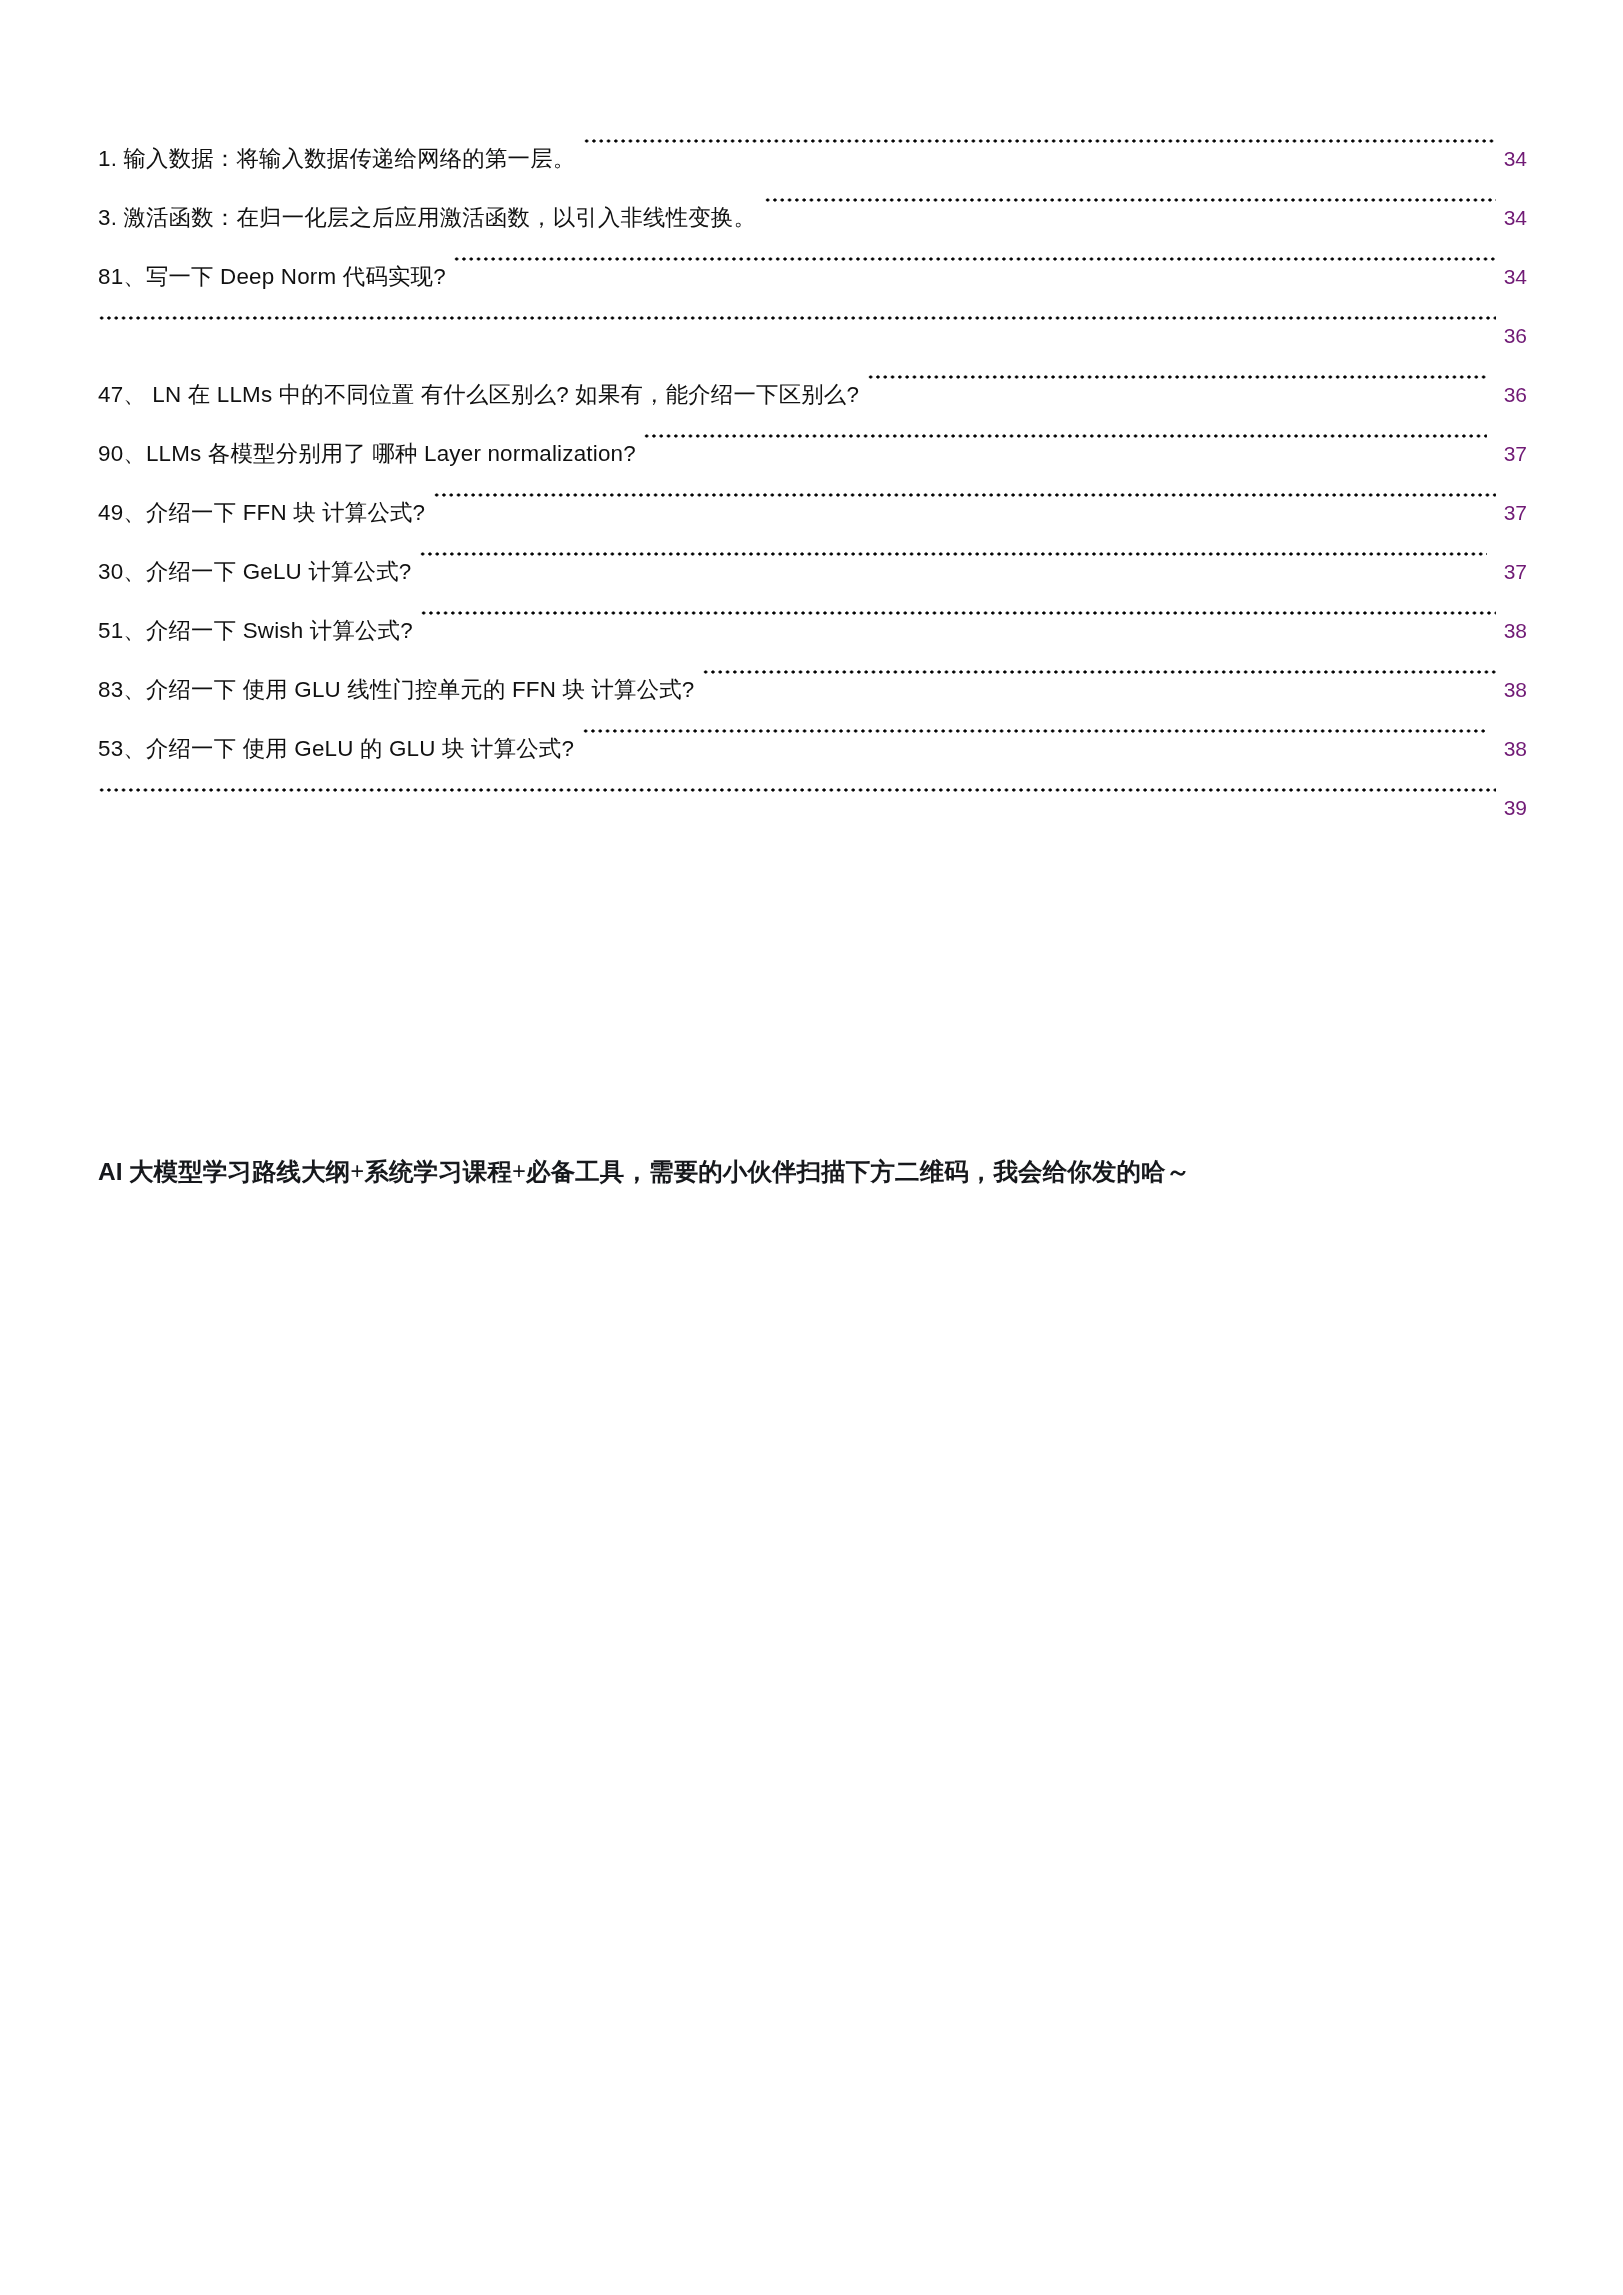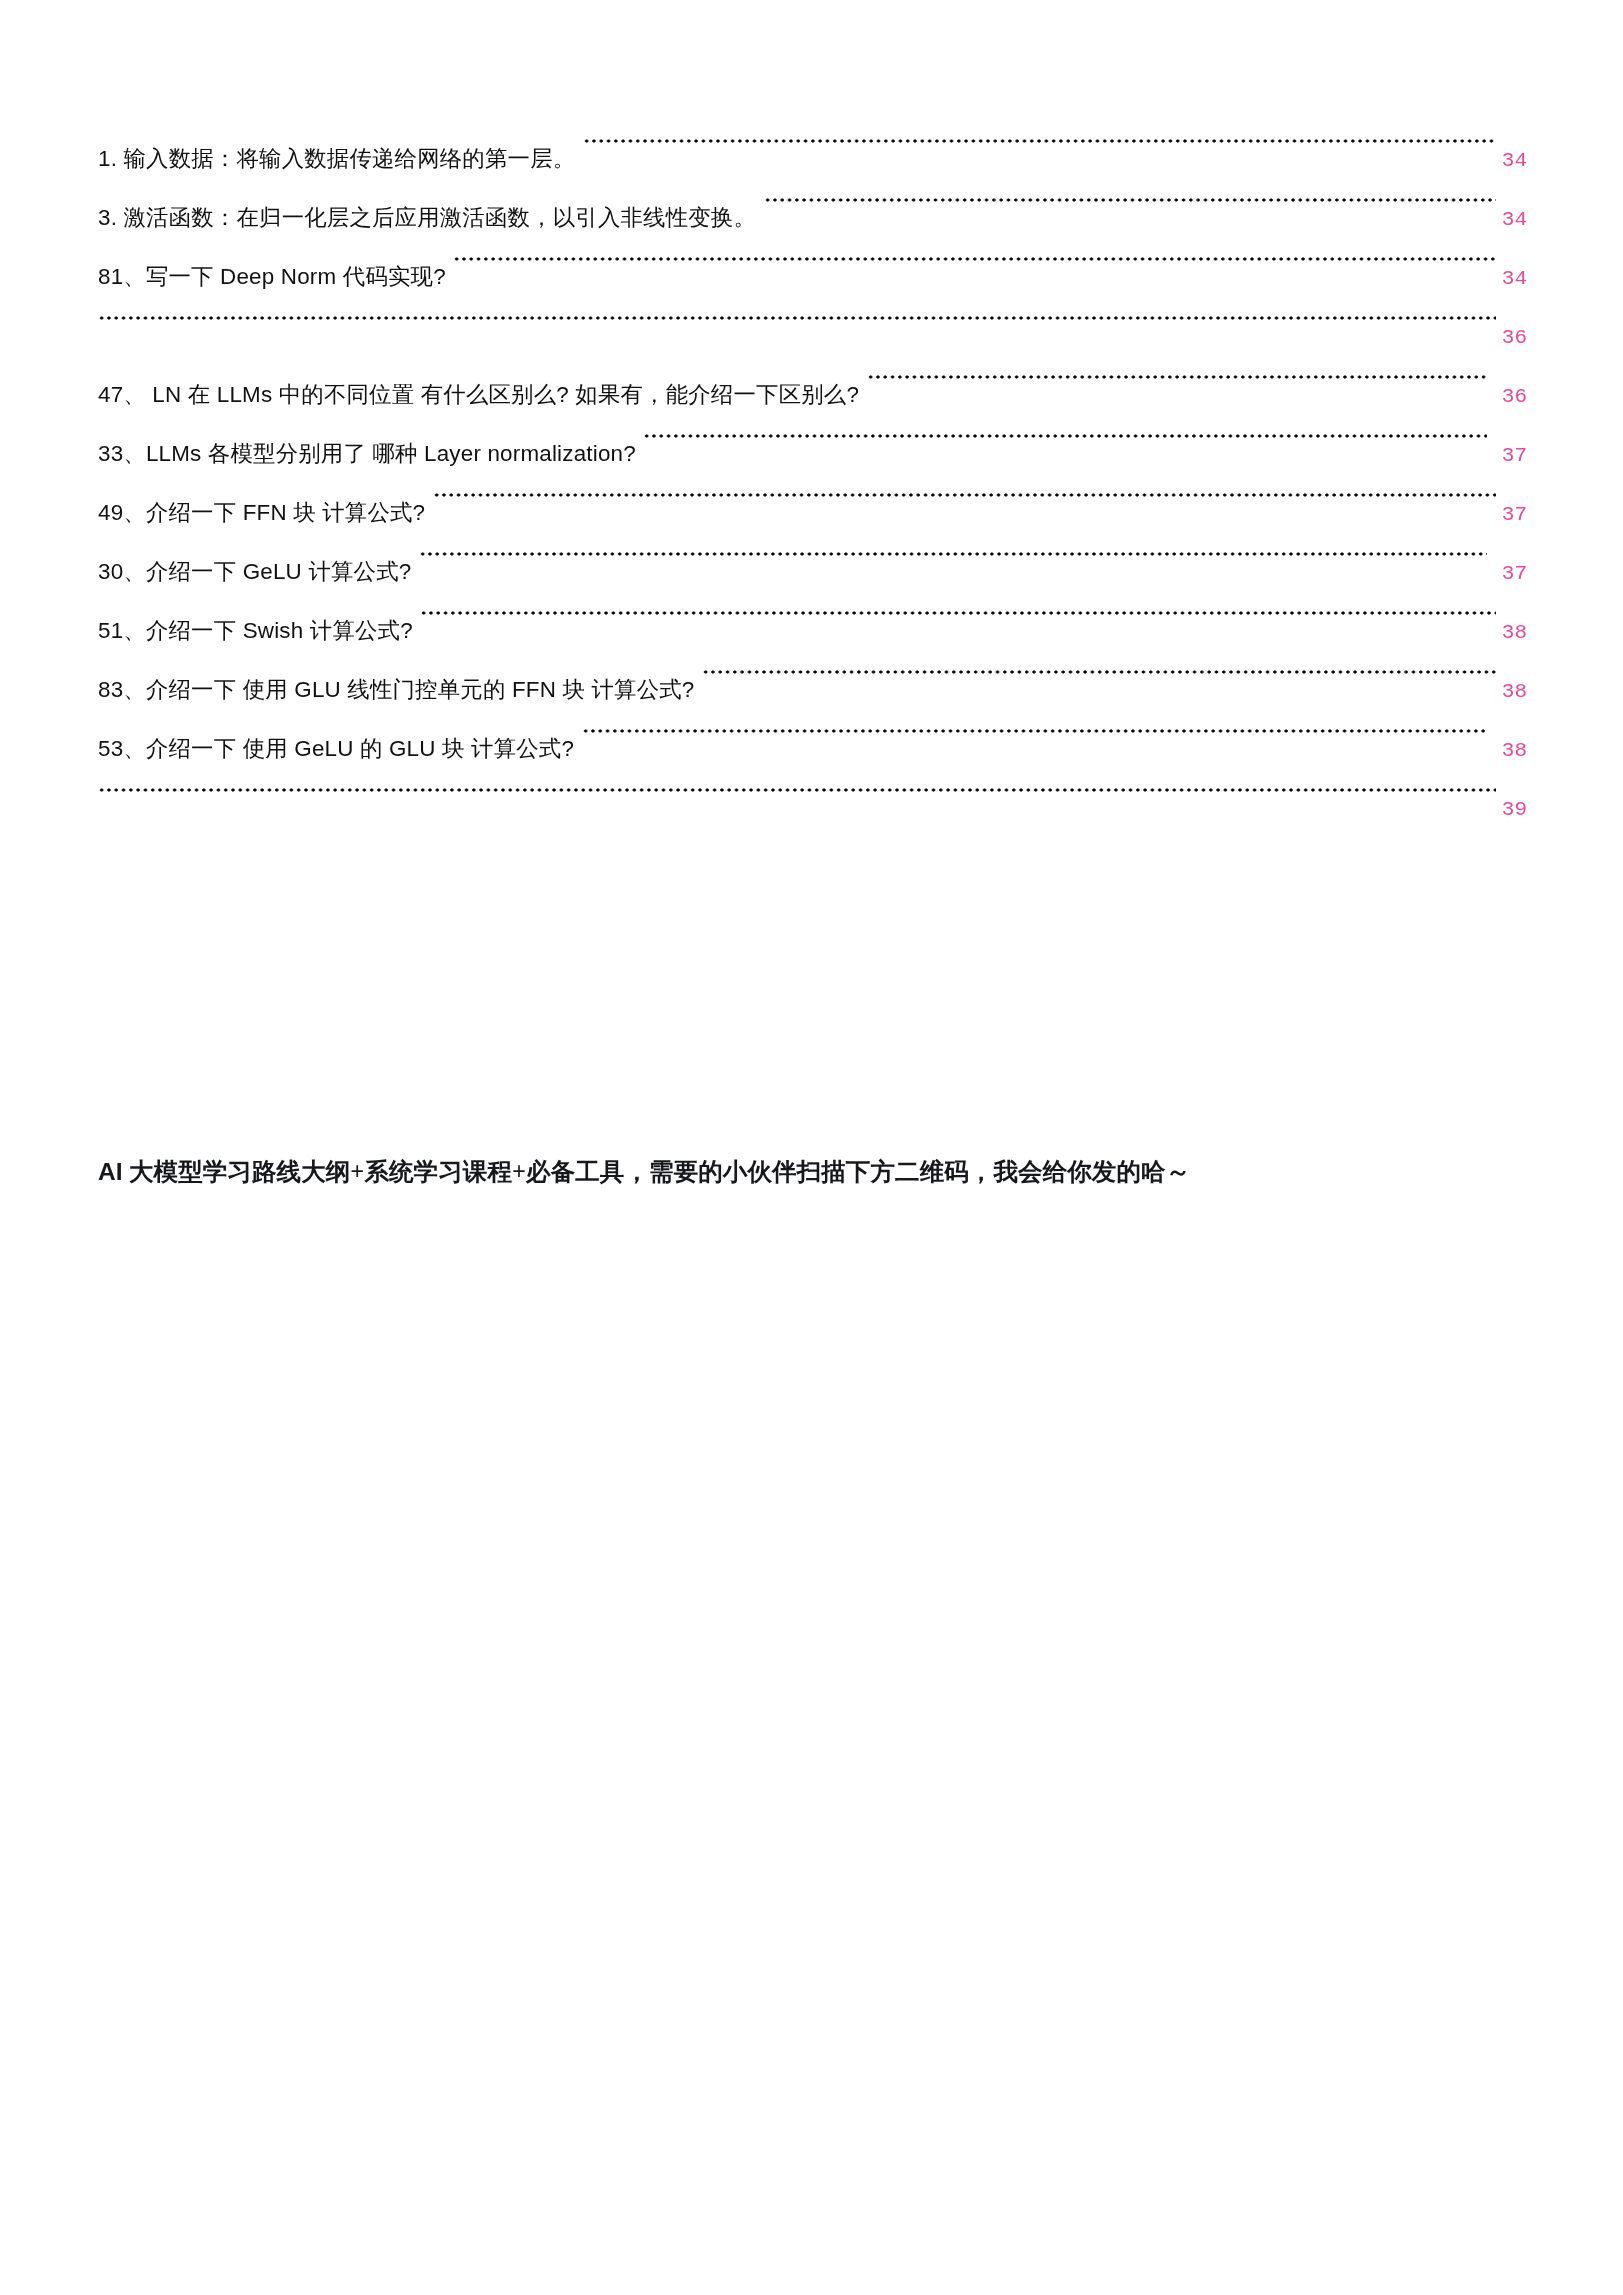--- a/index.html
+++ b/index.html
@@ -66,23 +66,23 @@
     top: 50%;
     margin-top: 2.7px;
     height: 3.8px;
     background-image: radial-gradient(circle, #000000 1.4px, rgba(0,0,0,0) 1.6px);
     background-size: 7.3px 3.8px;
     background-repeat: repeat-x;
     background-position: left center;
   }
 
   .toc-page {
-    font-family: Liberation Mono, monospace;
+    font-family: Liberation Sans, sans-serif;
     font-size: 21px;
-    color: #ec4899;
+    color: #701a75;
     flex: 0 0 auto;
     padding-left: 3.3px;
     text-align: right;
     min-width: 28px;
   }
   .toc-page.gap { padding-left: 12px; }
 
   
   #promo {
     position: absolute;
@@ -126,21 +126,21 @@
       <div class="toc-entry">
         <span class="toc-leader"></span>
         <span class="toc-page">36</span>
       </div>
       <div class="toc-entry">
         <span class="toc-label">47、  LN 在 LLMs 中的不同位置 有什么区别么? 如果有，能介绍一下区别么?</span>
         <span class="toc-leader"></span>
         <span class="toc-page gap">36</span>
       </div>
       <div class="toc-entry">
-        <span class="toc-label">33、LLMs 各模型分别用了 哪种 Layer normalization?</span>
+        <span class="toc-label">90、LLMs 各模型分别用了 哪种 Layer normalization?</span>
         <span class="toc-leader"></span>
         <span class="toc-page gap">37</span>
       </div>
       <div class="toc-entry">
         <span class="toc-label">49、介绍一下 FFN 块 计算公式?</span>
         <span class="toc-leader"></span>
         <span class="toc-page">37</span>
       </div>
       <div class="toc-entry">
         <span class="toc-label">30、介绍一下 GeLU 计算公式?</span>

